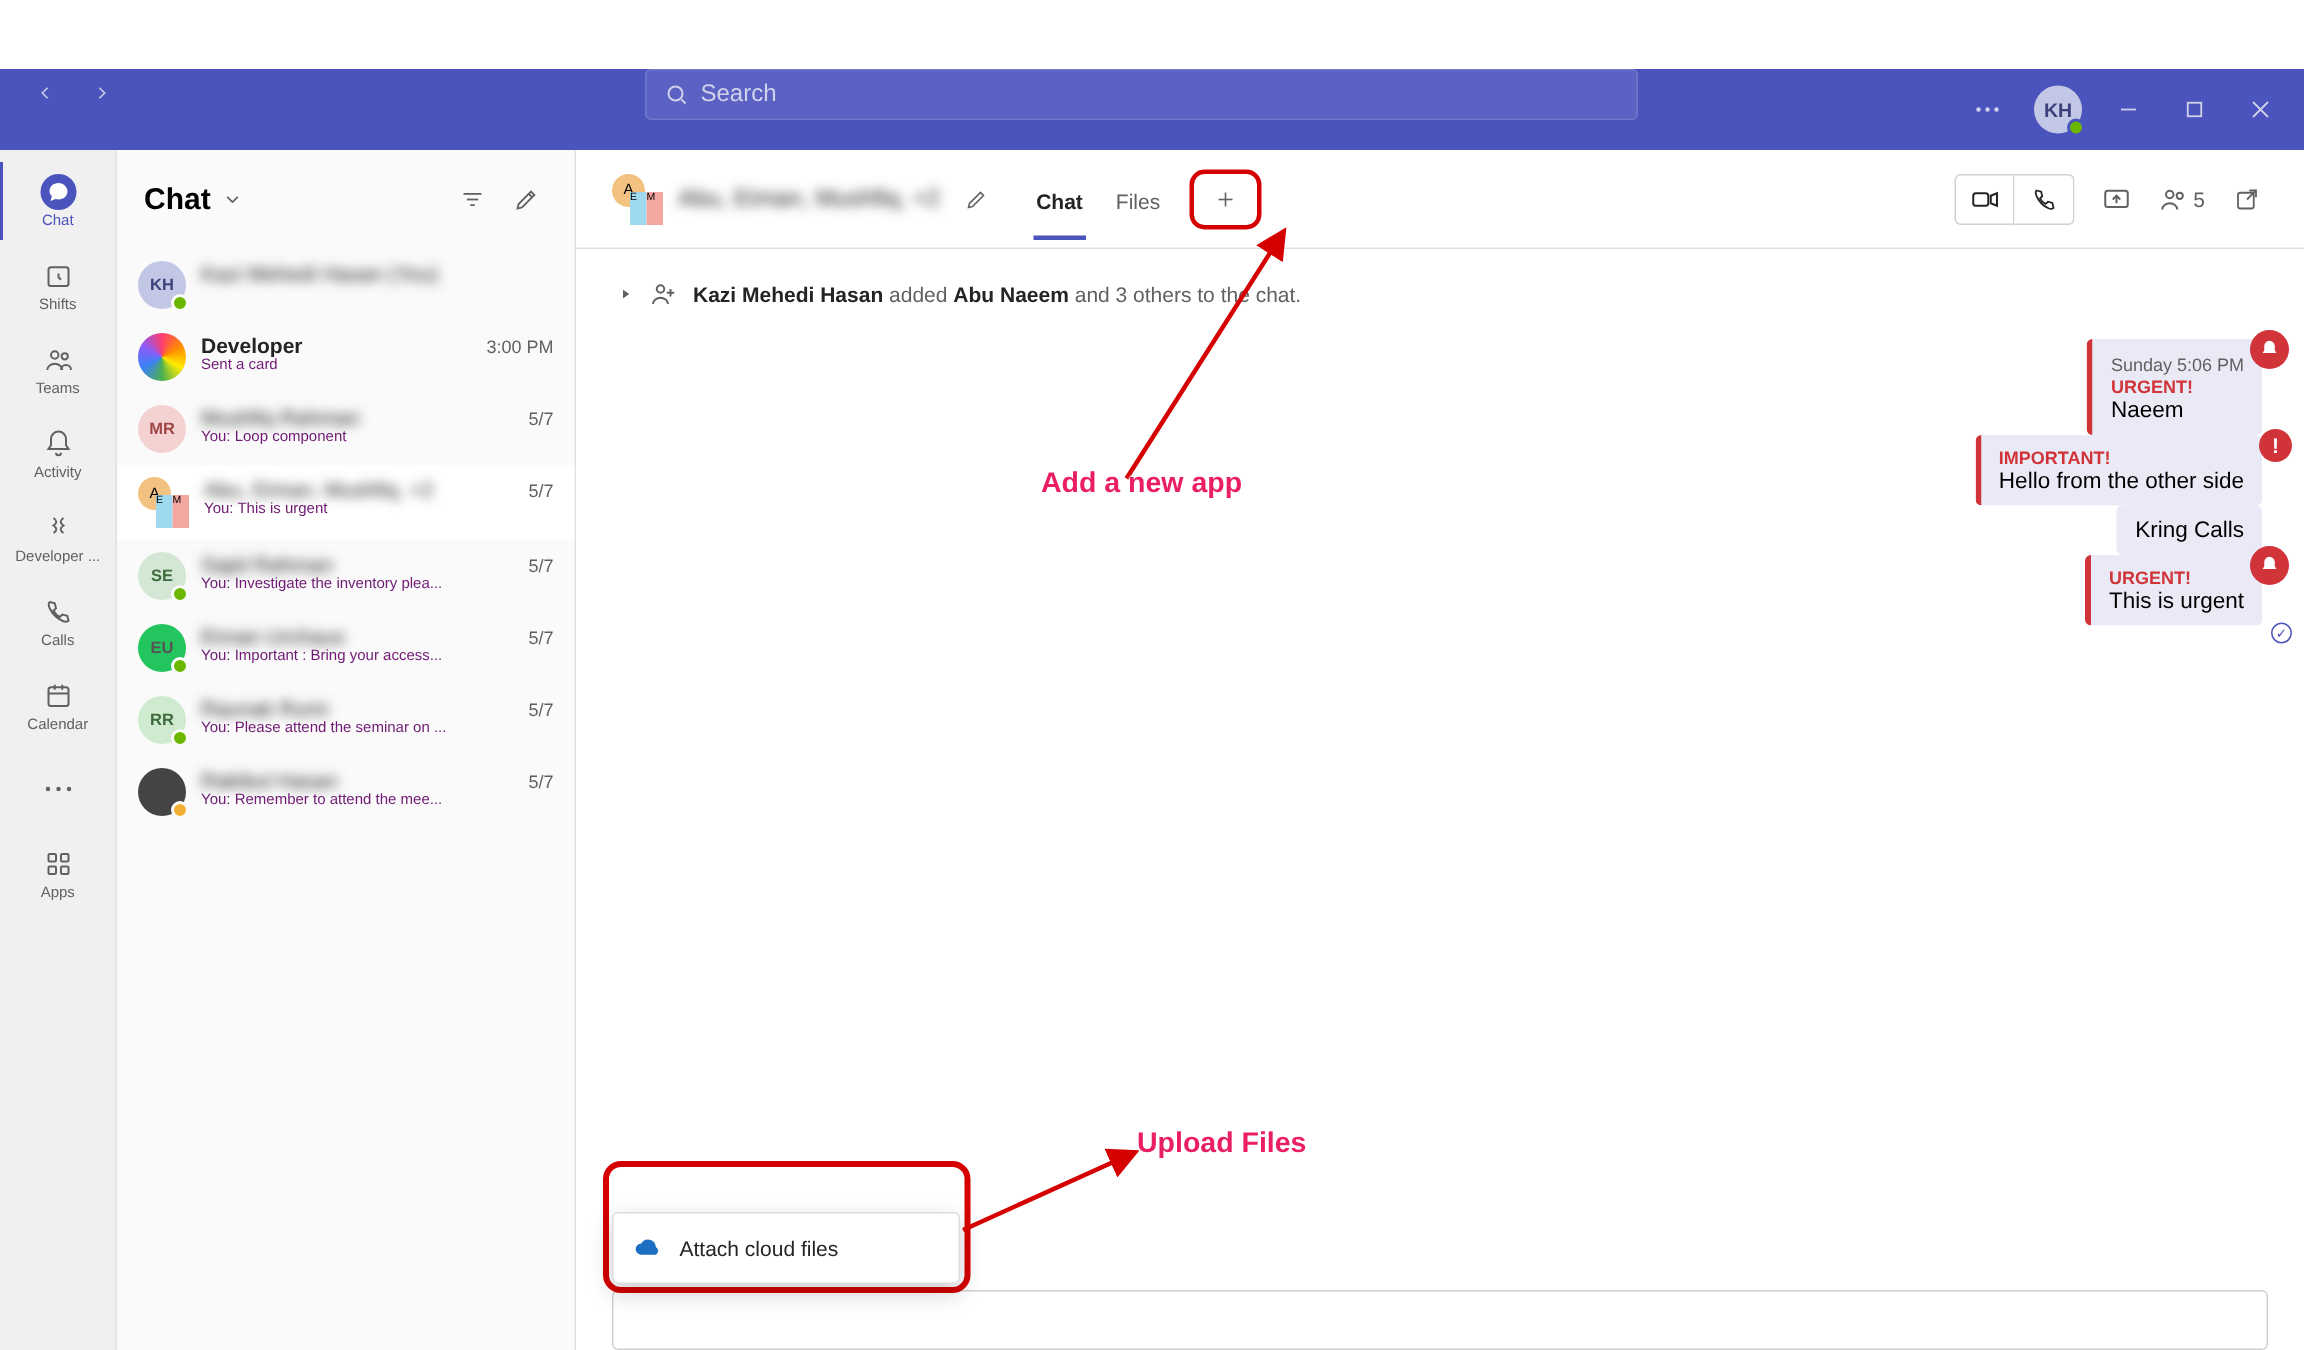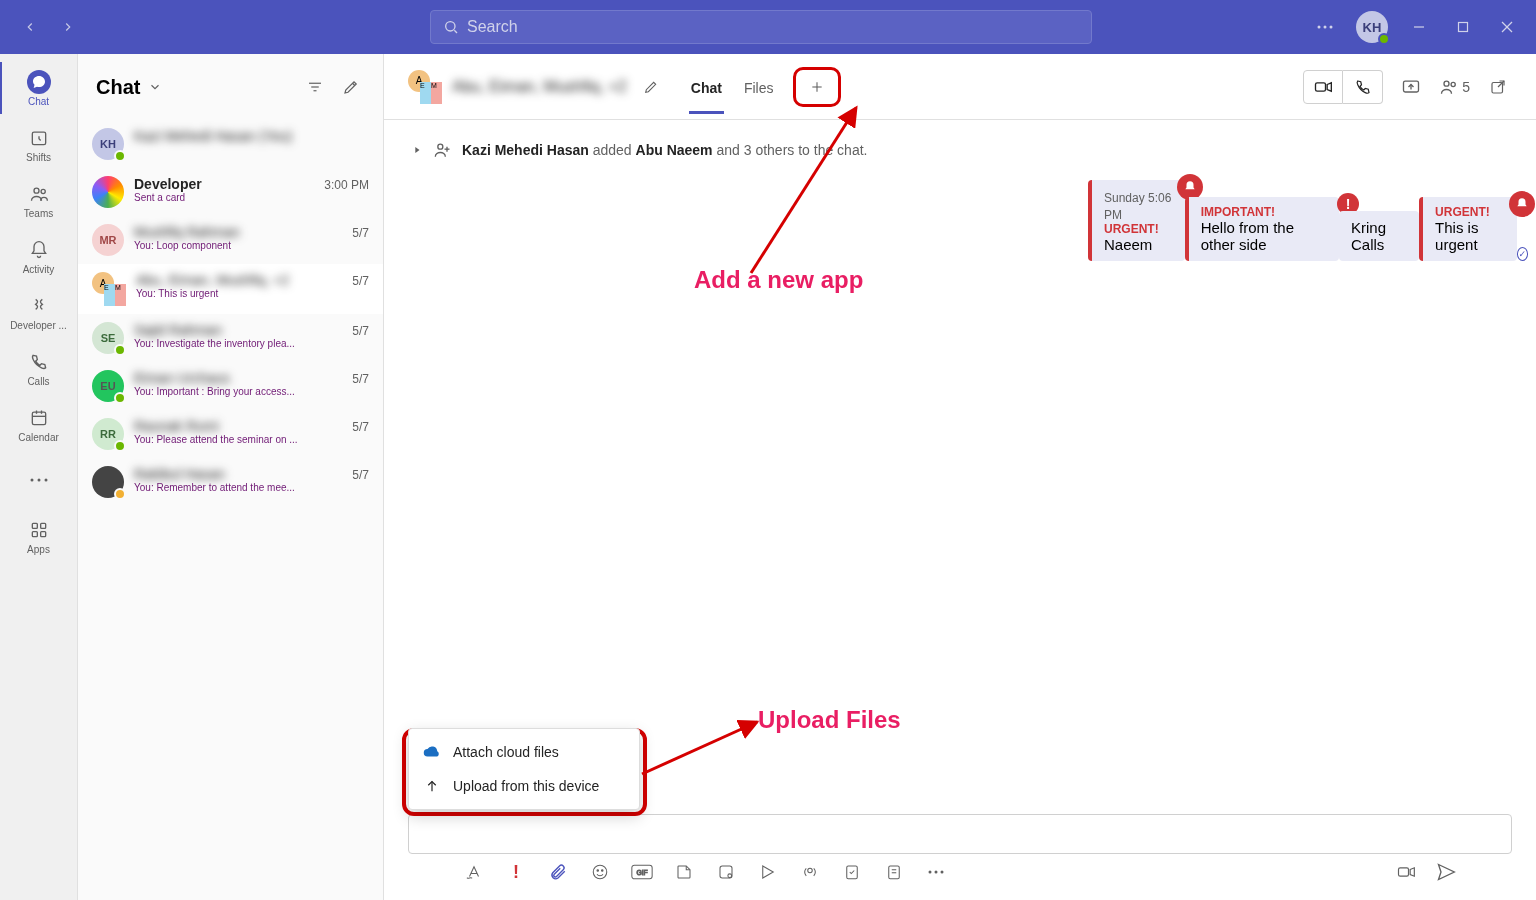--- a/index.html
+++ b/index.html
@@ -11,21 +11,21 @@
     --text-muted: #616161;
     --urgent: #d13438;
     --msg-bg: #e9eaf6;
     --green-badge: #6bb700;
     --yellow-badge: #f2b033;
   }
   * { box-sizing: border-box; font-family: "Segoe UI", -apple-system, sans-serif; }
   body { margin:0; width:1536px; height:900px; background:#fff; overflow:hidden; position:relative; }
 
   
-  .titlebar { height:54px; background:var(--purple); display:flex; align-items:center; padding:0 8px; }
+  .titlebar { height:54px; background:var(--purple); display:flex; padding:0 8px;margin-top:46px; }
   .nav-arrows { display:flex; gap:6px; padding:0 6px; }
   .nav-arrow { width:32px; height:32px; display:flex; align-items:center; justify-content:center; color:#c7c9e6; border-radius:4px; cursor:pointer; }
   .search-wrap { flex:0 0 auto; margin-left:340px; width:662px; }
   .search-box { height:34px; background:#5b62c3; border:1px solid #7279cc; border-radius:4px; display:flex; align-items:center; padding:0 12px; color:#d0d2ea; }
   .search-box svg { margin-right:8px; flex:none; }
   .win-controls { margin-left:auto; display:flex; align-items:center; gap:2px; }
   .tb-btn { width:42px; height:42px; display:flex; align-items:center; justify-content:center; color:#d0d2ea; }
   .avatar-title { width:32px; height:32px; border-radius:50%; background:#c3c7e6; color:#3b3f7a; display:flex; align-items:center; justify-content:center; font-size:13px; font-weight:600; position:relative; margin:0 8px; }
   .presence { position:absolute; bottom:-2px; right:-2px; width:12px; height:12px; border-radius:50%; border:2px solid var(--purple); }
   .presence.available { background:var(--green-badge); }
@@ -81,21 +81,21 @@
   .ch-btn { height:34px; min-width:40px; border:1px solid #d0d0d0; border-radius:4px; display:flex; align-items:center; justify-content:center; color:#242424; background:#fff; }
   .ch-btngroup { display:flex; }
   .ch-btngroup .ch-btn:first-child{ border-radius:4px 0 0 4px; }
   .ch-btngroup .ch-btn:last-child{ border-radius:0 4px 4px 0; border-left:none; }
   .ch-ico { width:28px; height:28px; display:flex; align-items:center; justify-content:center; color:#616161; }
   .people-count{ display:flex; align-items:center; gap:3px; color:#616161; font-size:14px; }
 
   .messages { flex:1; padding:20px 28px; overflow:auto; display:flex; flex-direction:column; }
   .sys-msg { display:flex; align-items:center; gap:10px; color:#616161; font-size:14px; margin-bottom:20px;}
   .sys-msg b { color:#242424; font-weight:600;}
-  .msg-cluster { margin-left:auto; display:flex; flex-direction:row; align-items:flex-end; gap:0; max-width:420px; }
+  .msg-cluster { margin-left:auto; display:flex; flex-direction:column; align-items:flex-end; gap:0; max-width:420px; }
   .bubble { background:var(--msg-bg); padding:8px 12px; border-radius:4px; max-width:240px; font-size:15px; position:relative; }
   .bubble .time { font-size:12px; color:#616161; }
   .bubble.urgent { border-left:4px solid var(--urgent); }
   .bubble.important { border-left:4px solid var(--urgent); }
   .bubble .tag { color:var(--urgent); font-weight:700; font-size:12px; text-transform:uppercase; display:block; }
   .bell-badge { position:absolute; top:-6px; right:-18px; width:26px; height:26px; border-radius:50%; background:var(--urgent); display:flex; align-items:center; justify-content:center; color:#fff; }
   .excl-badge { position:absolute; top:-4px; right:-20px; width:22px; height:22px;border-radius:50%;background:var(--urgent);color:#fff;display:flex;align-items:center;justify-content:center;font-weight:700;font-size:14px;}
   .seen { width:14px;height:14px;border:1.5px solid var(--purple);border-radius:50%;display:flex;align-items:center;justify-content:center;color:var(--purple);font-size:9px;align-self:flex-end;margin-right:-20px;margin-top:-2px;}
   
   
@@ -105,21 +105,21 @@
   .compose-tools .tool { width:20px;height:20px;display:flex;align-items:center;justify-content:center;cursor:pointer; }
   .send-tools { margin-left:auto; display:flex; gap:20px; }
   
   
   .attach-pop { position:absolute; bottom:90px; left:24px; background:#fff; border:1px solid #ddd; box-shadow:0 6px 16px rgba(0,0,0,.2); border-radius:4px; padding:6px 0; width:232px; z-index:40;}
   .attach-frame { position:absolute; bottom:84px; left:18px; width:245px; height:88px; border:4px solid #d50000; border-radius:12px; background:transparent; z-index:39; }
   .ap-item { display:flex; align-items:center; gap:12px; padding:8px 14px; font-size:14px; color:#242424; cursor:pointer;}
   .cloud-ico { color:#1b6ec2; }
   
   
-  .anno { position:absolute; color:#e91e63; font-weight:800; font-size:24px; text-shadow:0 0 2px #fff, 0 0 2px #fff; z-index:100; pointer-events:none; }
+  .anno { position:absolute; color:#e91e63; font-weight:800; font-size:19px; text-shadow:0 0 2px #fff, 0 0 2px #fff; z-index:100; pointer-events:none; }
   .arrow-svg { position:absolute; z-index:99; pointer-events:none; }
   svg { overflow:visible; }
 </style>
 </head>
 <body>
 
 <div class="titlebar">
   <div class="nav-arrows">
     <div class="nav-arrow">
         <svg width="14" height="14" viewBox="0 0 24 24" fill="none" stroke="currentColor" stroke-width="2">
@@ -502,28 +502,20 @@
     </div>
 
     <div class="compose-wrap">
       <div class="attach-frame"></div>
       <div class="attach-pop">
         <div class="ap-item">
           <svg class="cloud-ico" width="18" height="18" viewBox="0 0 24 24" fill="currentColor">
               <path d="M6 18a5 5 0 010-10 7 7 0 0113 3 4 4 0 010 7H6z"></path>
             </svg>
           <span>Attach cloud files</span>
-        </div>
-        <div class="ap-item">
-          <svg width="18" height="18" viewBox="0 0 24 24" fill="none" stroke="#242424" stroke-width="1.6">
-              <line x1="12" y1="19" x2="12" y2="6"></line>
-              <polyline points="7 11 12 6 17 11"></polyline>
-              <line x1="5" y1="20" x2="19" y2="20" stroke-opacity="0"></line>
-            </svg>
-          <span>Upload from this device</span>
         </div>
       </div>
       <div class="compose"></div>
       <div class="compose-tools">
         <span class="tool">
             <svg width="18" height="18" viewBox="0 0 24 24" fill="none" stroke="currentColor" stroke-width="1.4">
               <path d="M6 18L12 5l6 13M8 14h8"></path>
               <path d="M3 20c2 1 4-1 6 0" stroke-linecap="round"></path>
             </svg>
           </span>

